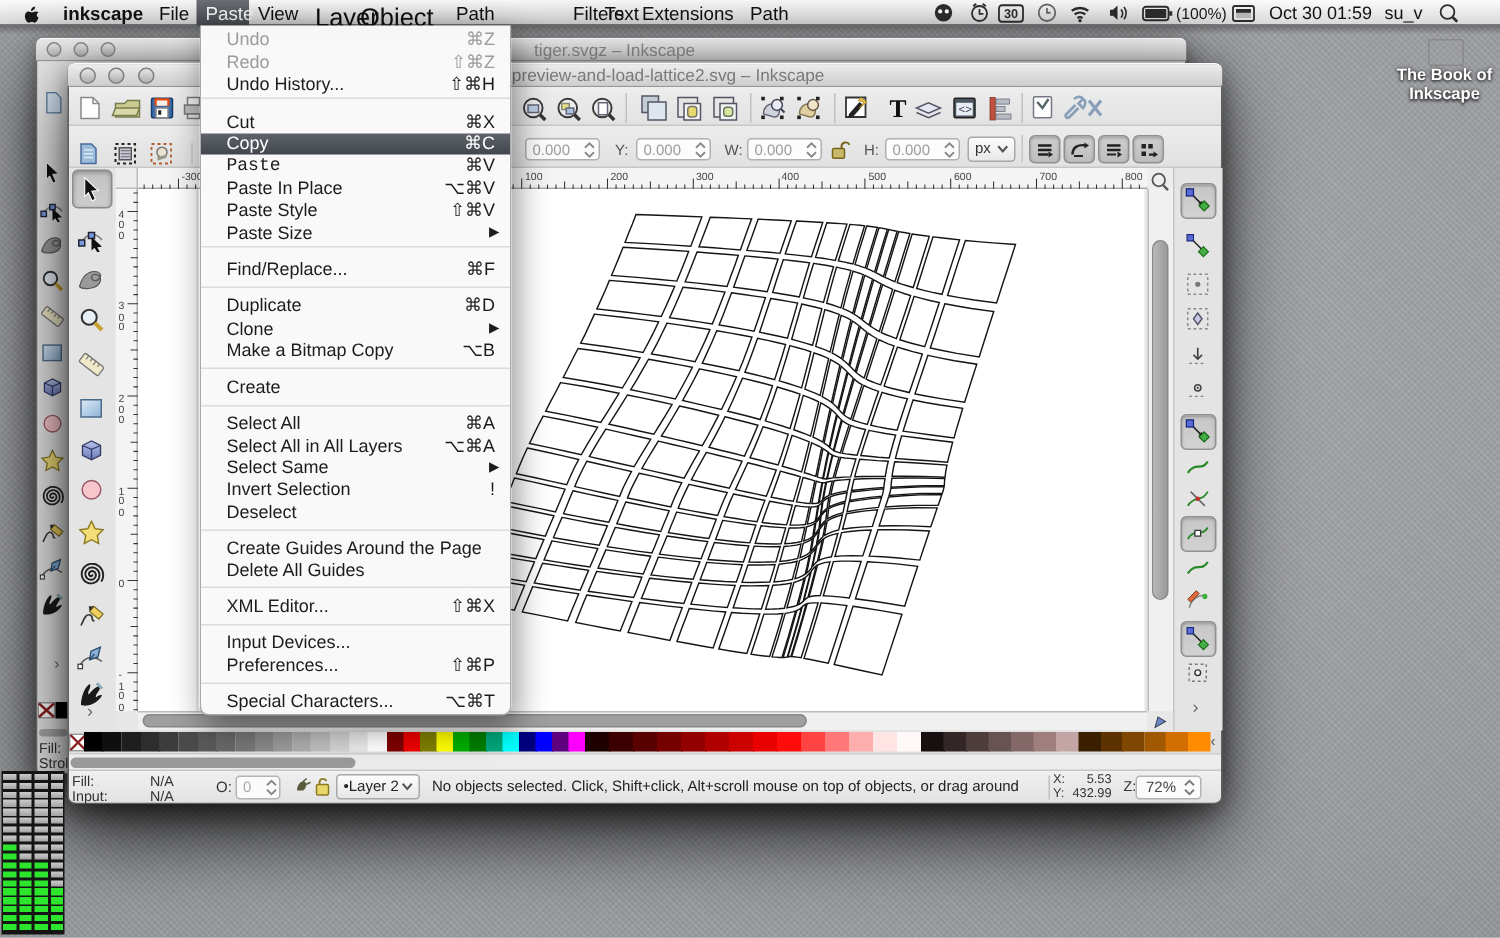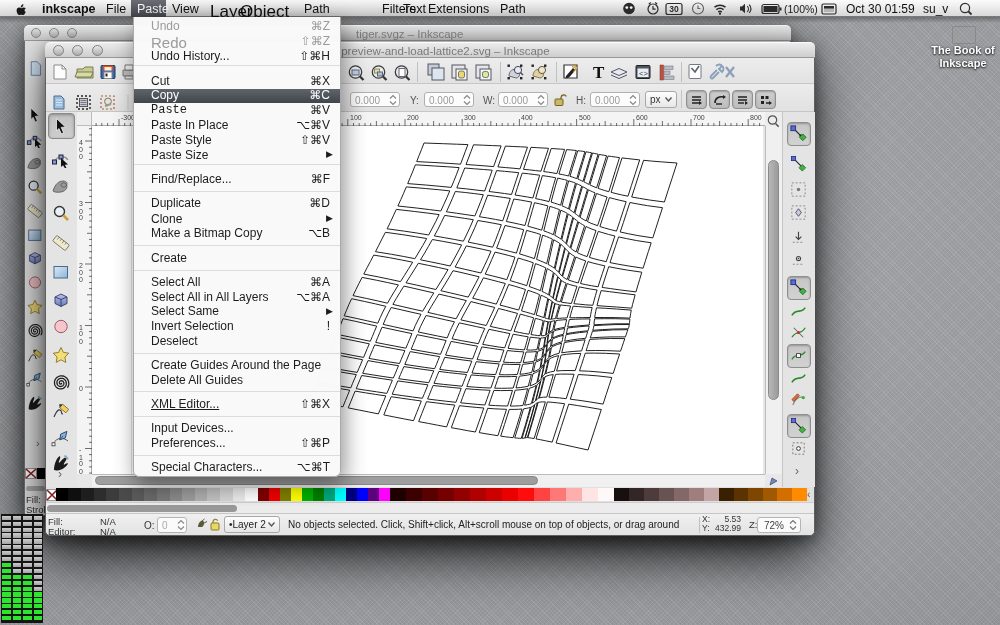--- a/index.html
+++ b/index.html
@@ -941,21 +941,21 @@
 <div class="abs" style="left:733.5px;top:488px;width:15.1px;height:13px;background:#5c3300;"></div>
 <div class="abs" style="left:748.0px;top:488px;width:15.1px;height:13px;background:#7e4600;"></div>
 <div class="abs" style="left:762.5px;top:488px;width:15.1px;height:13px;background:#a05900;"></div>
 <div class="abs" style="left:777.0px;top:488px;width:15.1px;height:13px;background:#d26f00;"></div>
 <div class="abs" style="left:791.5px;top:488px;width:15.1px;height:13px;background:#ff8c00;"></div>
 <div class="tx" style="left:807px;top:489px;font-size:10px;color:#555;">‹</div>
 <div class="abs" style="left:46px;top:502px;width:768px;height:12px;background:#ececec;border-top:1px solid #cecece;border-bottom:1px solid #c6c6c6;"></div>
 <div class="abs" style="left:47px;top:505px;width:190px;height:7px;border-radius:4px;background:#999999;"></div>
 <div class="abs" style="left:46px;top:514px;width:768px;height:21px;background:linear-gradient(#f0f0f0,#e2e2e2);border-radius:0 0 5px 5px;"></div>
 <div class="tx" style="left:48px;top:516px;font-size:9.5px;color:#333;">Fill:</div>
-<div class="tx" style="left:48px;top:526px;font-size:9.5px;color:#333;">Editor:</div>
+<div class="tx" style="left:48px;top:526px;font-size:9.5px;color:#333;">Input:</div>
 <div class="tx" style="left:100px;top:516px;font-size:9.5px;color:#333;">N/A</div>
 <div class="tx" style="left:100px;top:526px;font-size:9.5px;color:#333;">N/A</div>
 <div class="tx" style="left:144px;top:520px;font-size:10px;color:#333;">O:</div>
 <div class="abs" style="left:157px;top:517px;width:30px;height:16px;background:#fbfbfb;border:1px solid #b4b4b4;border-radius:3px;"></div>
 <div class="tx" style="left:162px;top:520px;font-size:10px;color:#aaa;">0</div>
 <svg class="abs" style="left:176px;top:519px;" width="10" height="12" viewBox="0 0 10 12">
     <path d="M2 4.5 L5 1.5 L8 4.5 M2 7.5 L5 10.5 L8 7.5" fill="none" stroke="#888" stroke-width="1.2"></path>
   </svg>
 <svg class="abs" style="left:196px;top:518px;" width="26" height="14" viewBox="0 0 26 14">
 <path d="M2 9 c0-4 3-7 5-6 2 1 1 5-1 6 z" fill="#5a5a3a"></path>
@@ -977,21 +977,21 @@
 <div class="tx" style="left:749px;top:519px;font-size:9.5px;color:#333;">Z:</div>
 <div class="abs" style="left:757px;top:517px;width:44px;height:16px;background:#fbfbfb;border:1px solid #b4b4b4;border-radius:3px;"></div>
 <div class="tx" style="left:764px;top:520px;font-size:10px;color:#444;">72%</div>
 <svg class="abs" style="left:788px;top:519px;" width="10" height="12" viewBox="0 0 10 12">
     <path d="M2 4.5 L5 1.5 L8 4.5 M2 7.5 L5 10.5 L8 7.5" fill="none" stroke="#777" stroke-width="1.2"></path>
   </svg>
 <div class="abs" style="left:0;top:17px;width:1000px;height:6px;background:linear-gradient(rgba(0,0,0,0.30),rgba(0,0,0,0));"></div>
 <div class="abs" style="left:133px;top:17px;width:208px;height:460px;background:rgba(249,249,249,0.988);border:1px solid #a9a9a9;border-top:none;border-radius:0 0 6px 6px;box-shadow:3px 8px 22px rgba(0,0,0,0.45);"></div>
 <div class="tx" style="left:151px;top:18.9px;font-size:12px;color:#9b9b9b;">Undo</div>
 <div class="tx" style="right:670px;top:18.9px;font-size:12px;color:#9b9b9b;text-align:right;">⌘Z</div>
-<div class="tx" style="left:151px;top:33.9px;font-size:15px;color:#9b9b9b;">Redo</div>
+<div class="tx" style="left:151px;top:33.9px;font-size:12px;color:#9b9b9b;">Redo</div>
 <div class="tx" style="right:670px;top:33.9px;font-size:12px;color:#9b9b9b;text-align:right;">⇧⌘Z</div>
 <div class="tx" style="left:151px;top:48.9px;font-size:12px;color:#1c1c1c;">Undo History...</div>
 <div class="tx" style="right:670px;top:48.9px;font-size:12px;color:#1c1c1c;text-align:right;">⇧⌘H</div>
 <div class="abs" style="left:134px;top:65px;width:206px;height:1px;background:#dcdcdc;"></div>
 <div class="tx" style="left:151px;top:73.6px;font-size:12px;color:#1c1c1c;">Cut</div>
 <div class="tx" style="right:670px;top:73.6px;font-size:12px;color:#1c1c1c;text-align:right;">⌘X</div>
 <div class="abs" style="left:134px;top:88.6px;width:206px;height:14.6px;background:linear-gradient(#5f646b,#41454c);"></div>
 <div class="tx" style="left:151px;top:88.4px;font-size:12px;color:#fff;">Copy</div>
 <div class="tx" style="right:670px;top:88.4px;font-size:12px;color:#fff;text-align:right;">⌘C</div>
 <div class="tx" style="left:151px;top:103.1px;font-size:12px;color:#1c1c1c;font-family:Liberation Mono, monospace;">Paste</div>
@@ -1021,21 +1021,21 @@
 <div class="tx" style="right:670px;top:289.6px;font-size:12px;color:#1c1c1c;text-align:right;">⌥⌘A</div>
 <div class="tx" style="left:151px;top:304.3px;font-size:12px;color:#1c1c1c;">Select Same</div>
 <div class="tx" style="left:326px;top:305.8px;font-size:9px;color:#1c1c1c;">▶</div>
 <div class="tx" style="left:151px;top:319.0px;font-size:12px;color:#1c1c1c;">Invert Selection</div>
 <div class="tx" style="right:670px;top:319.0px;font-size:12px;color:#1c1c1c;text-align:right;">!</div>
 <div class="tx" style="left:151px;top:333.7px;font-size:12px;color:#1c1c1c;">Deselect</div>
 <div class="abs" style="left:134px;top:353px;width:206px;height:1px;background:#dcdcdc;"></div>
 <div class="tx" style="left:151px;top:357.8px;font-size:12px;color:#1c1c1c;">Create Guides Around the Page</div>
 <div class="tx" style="left:151px;top:372.8px;font-size:12px;color:#1c1c1c;">Delete All Guides</div>
 <div class="abs" style="left:134px;top:391px;width:206px;height:1px;background:#dcdcdc;"></div>
-<div class="tx" style="left:151px;top:397.0px;font-size:12px;color:#1c1c1c;text-decoration:underline;">XML Editor...</div>
+<div class="tx" style="left:151px;top:397.0px;font-size:12px;color:#1c1c1c;">XML Editor...</div>
 <div class="tx" style="right:670px;top:397.0px;font-size:12px;color:#1c1c1c;text-align:right;">⇧⌘X</div>
 <div class="abs" style="left:134px;top:416px;width:206px;height:1px;background:#dcdcdc;"></div>
 <div class="tx" style="left:151px;top:421.4px;font-size:12px;color:#1c1c1c;">Input Devices...</div>
 <div class="tx" style="left:151px;top:435.6px;font-size:12px;color:#1c1c1c;">Preferences...</div>
 <div class="tx" style="right:670px;top:435.6px;font-size:12px;color:#1c1c1c;text-align:right;">⇧⌘P</div>
 <div class="abs" style="left:134px;top:455px;width:206px;height:1px;background:#dcdcdc;"></div>
 <div class="tx" style="left:151px;top:459.5px;font-size:12px;color:#1c1c1c;">Special Characters...</div>
 <div class="tx" style="right:670px;top:459.5px;font-size:12px;color:#1c1c1c;text-align:right;">⌥⌘T</div>
 <div class="abs" style="left:1px;top:514px;width:42px;height:109px;background:#141414;"></div>
 <div class="abs" style="left:2.3px;top:515.7px;width:8.4px;height:4.3px;background:linear-gradient(#cdcdcd,#a2a2a2);"></div>

